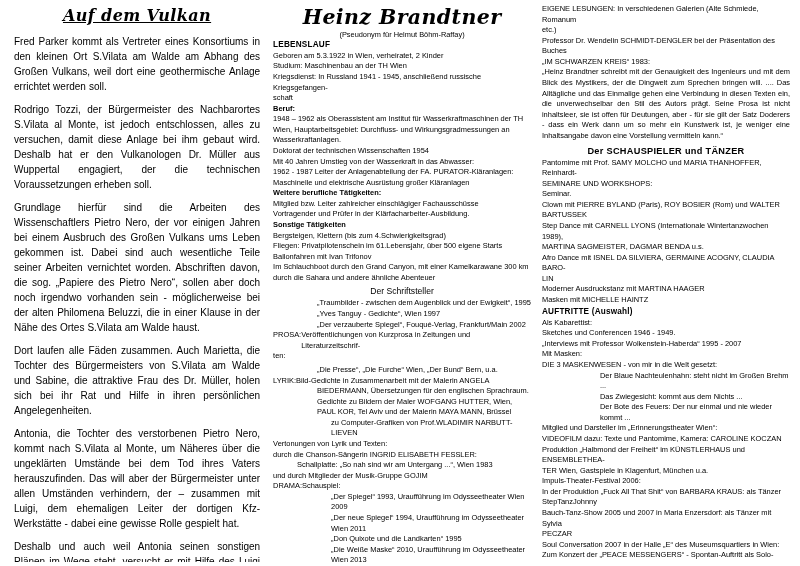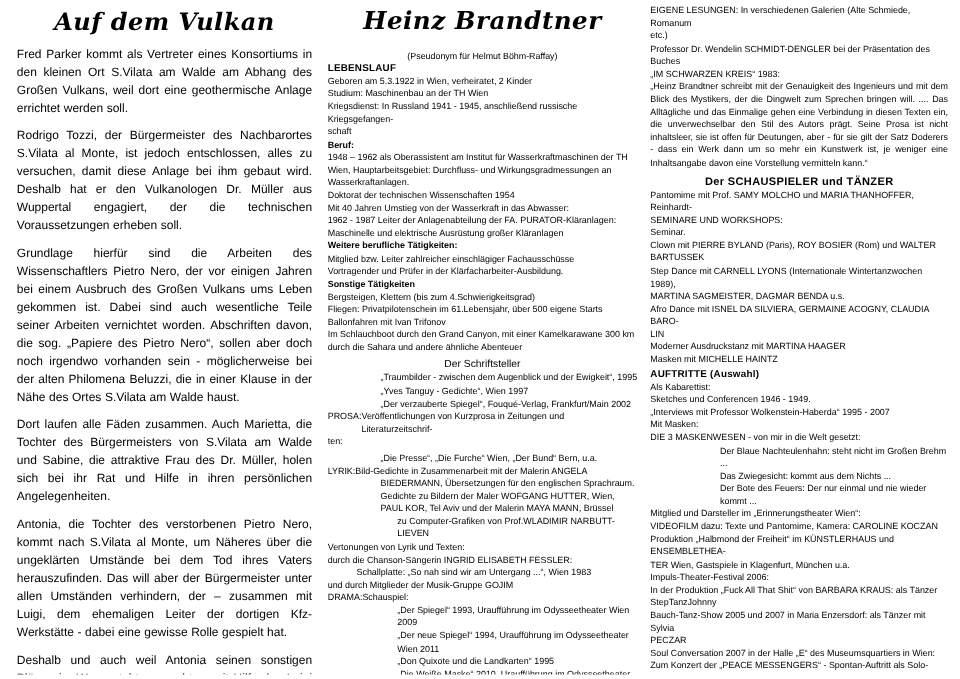--- a/index.html
+++ b/index.html
@@ -39,26 +39,27 @@
   
   .display-title {
     font-family: "DejaVu Serif", "Liberation Serif", serif;
     font-weight: bold;
     font-style: italic;
     text-align: center;
     letter-spacing: 0.4px;
     line-height: 1.05;
   }
   .title-left {
-    font-size: 20px;
+    font-size: 16px;
     margin: 4px 0 9px 0;
+    text-decoration: underline;
   }
   .title-mid {
     font-size: 20.5px;
-    margin: 3px 0 13px 0;
+    margin: 3px 0 1px 0;
   }
 
   .subtitle {
     text-align: center;
     font-size: 7.4px;
     line-height: 1.25;
     margin: 0 0 1px 0;
   }
   .section-center {
     text-align: left;

